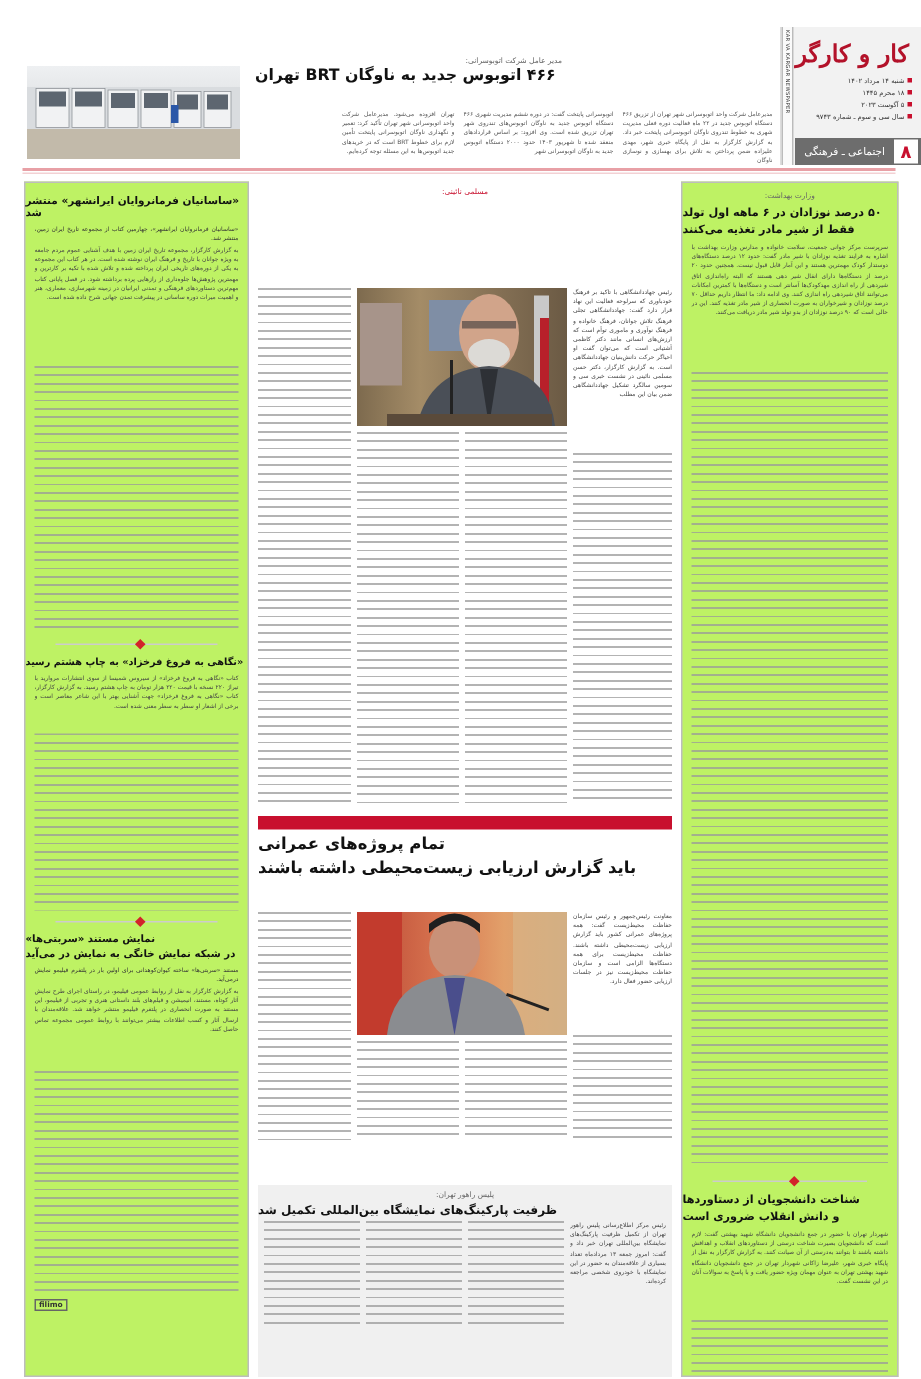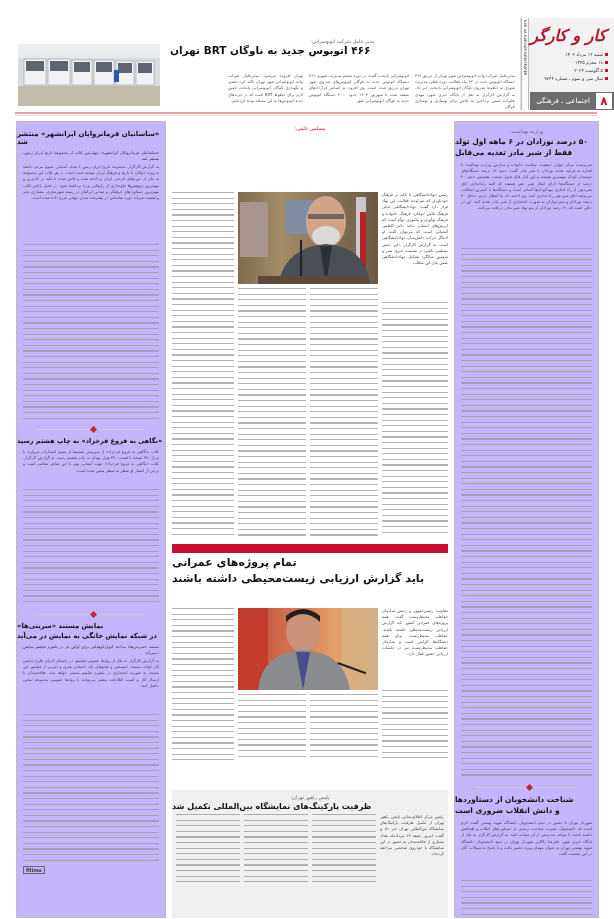--- a/index.html
+++ b/index.html
@@ -3,33 +3,33 @@
 <meta charset="utf-8">
 <style>
   * { box-sizing: border-box; margin: 0; padding: 0; }
   html, body { width: 614px; height: 919px; background: #ffffff; overflow: hidden; }
   body { position: relative; font-family: "DejaVu Sans", sans-serif; color: #222; direction: rtl; }
   .abs { position: absolute; }
   .txt { font-size: 4px; line-height: 6.2px; color: #555; text-align: justify; overflow: hidden; }
   .lines { background: repeating-linear-gradient(to bottom, #9a9a9a 0 1.2px, transparent 1.2px 5.6px); opacity: .75; }
   .kicker { font-size: 5px; color: #666; text-align: center; }
   .headline { font-weight: bold; color: #111; text-align: left; font-family: "DejaVu Sans", sans-serif; }
-  .box { border: 1px solid #bdbdbd; background: #c4b5fd; }
+  .box { border: 1px solid #bdbdbd; background: #bef264; }
   .sep-dot { width: 5px; height: 5px; background: #d2232a; transform: rotate(45deg); }
   .sep-line { height: 1px; background: #ccc; }
   .photo { overflow: hidden; }
 </style>
 </head>
 <body>
 
 <div class="abs" style="left:520px; top:18px; width:94px; height:92px; background:#f2f2f2; border-left:1px solid #ddd;">
   <div class="abs" style="left:0; top:0; width:8px; height:92px; background:#fafafa; border-left:1px solid #bbb; border-right:1px solid #bbb;">
     <div style="writing-mode:vertical-rl; font-size:3.5px; color:#333; white-space:nowrap; margin:2px 1px; direction:ltr; letter-spacing:0.2px;">KAR VA KARGAR NEWSPAPER</div>
   </div>
-  <div style="position:absolute; right:8px; top:8px; font-family:'DejaVu Serif', serif; font-weight:bold; font-style:italic; font-size:16px; color:#b3122a;">کار و کارگر</div>
+  <div style="position:absolute; right:8px; top:8px; font-family:'DejaVu Serif', serif; font-weight:bold; font-size:16px; color:#b3122a;">کار و کارگر</div>
   <div class="abs" style="right:6px; top:34px; width:78px;">
     <div style="font-size:4.5px; color:#333; margin-bottom:3px;"><span style="display:inline-block;width:3px;height:3px;background:#c8102e;margin-left:2px;"></span><span>شنبه ۱۴ مرداد ۱۴۰۲</span></div>
     <div style="font-size:4.5px; color:#333; margin-bottom:3px;"><span style="display:inline-block;width:3px;height:3px;background:#c8102e;margin-left:2px;"></span><span>۱۸ محرم ۱۴۴۵</span></div>
     <div style="font-size:4.5px; color:#333; margin-bottom:3px;"><span style="display:inline-block;width:3px;height:3px;background:#c8102e;margin-left:2px;"></span><span>۵ آگوست ۲۰۲۳</span></div>
     <div style="font-size:4.5px; color:#333; margin-bottom:3px;"><span style="display:inline-block;width:3px;height:3px;background:#c8102e;margin-left:2px;"></span><span>سال سی و سوم ـ شماره ۹۷۴۳</span></div>
   </div>
   <div class="abs" style="left:9px; right:0; top:74px; height:18px; background:#6d6d6d; display:flex; align-items:center;">
     <div style="width:16px; height:16px; background:#fff; margin-right:2px; display:flex; align-items:center; justify-content:center;">
       <span style="color:#c8102e; font-weight:bold; font-size:12px;">۸</span>
     </div>
@@ -68,21 +68,21 @@
     <rect x="0" y="42" width="142" height="20" fill="#c2baaa"></rect>
   </svg>
 </div>
 
 <div class="abs" style="left:15px; top:112px; width:582px; height:2px; background:#e8a0a6;"></div>
 <div class="abs" style="left:15px; top:115px; width:582px; height:1px; background:#f3d1d4;"></div>
 
 <div class="abs box" style="left:454px; top:121px; width:145px; height:797px;">
   <div class="kicker" style="margin-top:6px;">وزارت بهداشت:</div>
   <div class="headline" style="font-size:7.5px; margin-top:3px;">۵۰ درصد نوزادان در ۶ ماهه اول تولد</div>
-  <div class="headline" style="font-size:7.5px; margin-top:2px;">فقط از شیر مادر تغذیه می‌قابل</div>
+  <div class="headline" style="font-size:7.5px; margin-top:2px;">فقط از شیر مادر تغذیه می‌کنند</div>
   <div class="txt" style="margin:5px 6px 0; height:84px; color:#444;">سرپرست مرکز جوانی جمعیت، سلامت خانواده و مدارس وزارت بهداشت با اشاره به فرایند تغذیه نوزادان با شیر مادر گفت: حدود ۱۲ درصد دستگاه‌های دوستدار کودک مهمترین هستند و این آمار قابل قبول نیست. همچنین حدود ۲۰ درصد از دستگاه‌ها دارای انقال شیر دهی هستند که البته راه‌اندازی اتاق شیردهی از راه اندازی مهدکودک‌ها آسانتر است و دستگاه‌ها با کمترین امکانات می‌توانند اتاق شیردهی راه اندازی کنند. وی ادامه داد: ما انتظار داریم حداقل ۷۰ درصد نوزادان و شیرخواران به صورت انحصاری از شیر مادر تغذیه کنند. این در حالی است که ۹۰ درصد نوزادان از بدو تولد شیر مادر دریافت می‌کنند.</div>
   <div class="lines" style="margin:2px 6px 0; height:530px;"></div>
   <div style="position:relative; margin:6px 20px 0; height:8px;">
     <div class="sep-line" style="position:absolute; left:0; right:0; top:3px;"></div>
     <div class="sep-dot" style="position:absolute; left:50%; top:1px;"></div>
   </div>
   <div class="headline" style="font-size:7.5px; margin-top:3px;">شناخت دانشجویان از دستاوردها</div>
   <div class="headline" style="font-size:7.5px; margin-top:2px;">و دانش انقلاب ضروری است</div>
   <div class="txt" style="margin:5px 6px 0; height:60px; color:#444;">شهردار تهران با حضور در جمع دانشجویان دانشگاه شهید بهشتی گفت: لازم است که دانشجویان بصیرت شناخت درستی از دستاوردهای انقلاب و اهدافش داشته باشند تا بتوانند به‌درستی از آن صیانت کنند. به گزارش کارگزار به نقل از پایگاه خبری شهر، علیرضا زاکانی شهردار تهران در جمع دانشجویان دانشگاه شهید بهشتی تهران به عنوان مهمان ویژه حضور یافت و با پاسخ به سوالات آنان در این نشست گفت.</div>
   <div class="lines" style="margin:0 6px; height:40px;"></div>

